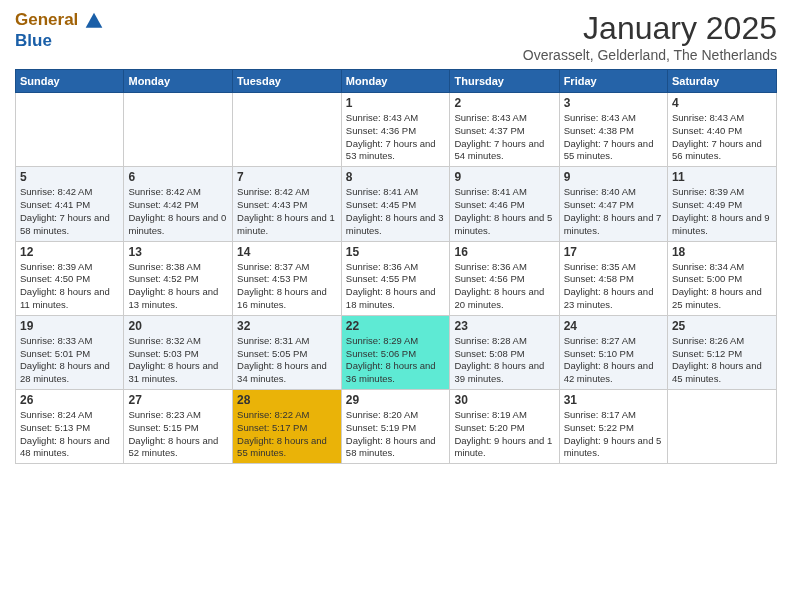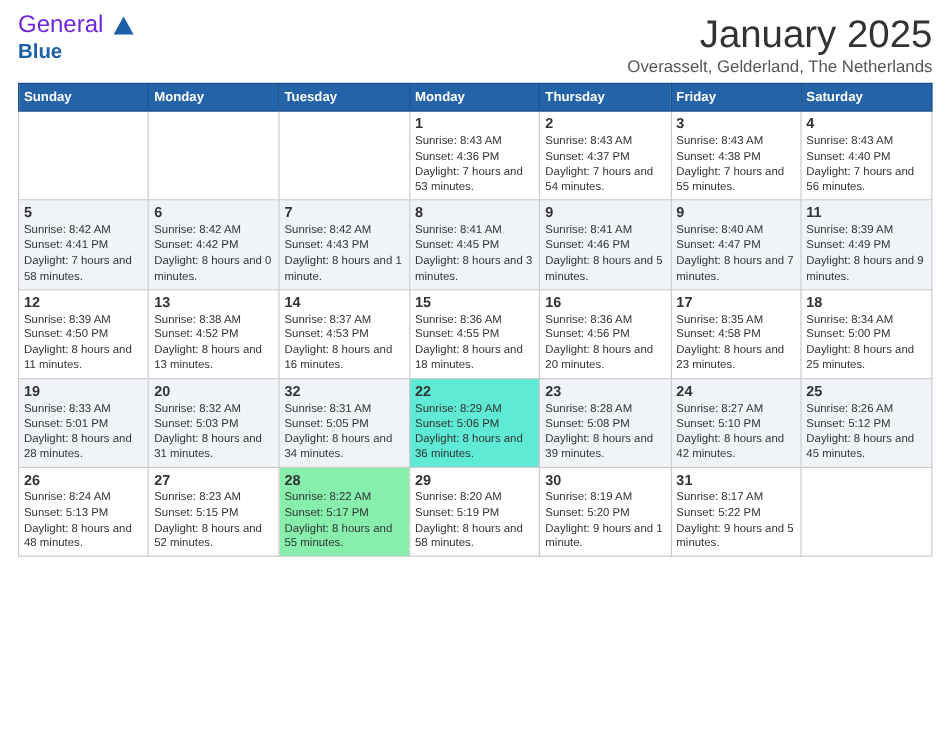--- a/index.html
+++ b/index.html
@@ -21,21 +21,21 @@
     tr:first-child th { background: #2563a8; }
   </style>
 </head>
 <body>
 
 <div class="container">
   <div class="header-row">
     <div class="logo">
       <div>
         <div style="display:flex; align-items:center;">
-          <div style="font-size:20px; font-weight:normal; color:#6d28d9; line-height:1.15;">
+          <div style="font-size:17px; font-weight:bold; color:#a16207; line-height:1.15;">
             <span>General</span>
             <svg width="20" height="20" viewBox="0 0 24 24" style="display:inline-block; vertical-align:middle; margin-left:1px;">
               <polygon points="12,2 22,20 2,20" fill="#1a5fa8"></polygon>
             </svg>
           </div>
         </div>
         <div style="font-size:17px; font-weight:bold; color:#1a5fa8; line-height:1.15;">Blue</div>
       </div>
     </div>
     <div class="title-block">
@@ -224,21 +224,21 @@
             <div class="day-info" style="white-space: pre-line;">Sunrise: 8:24 AM
 Sunset: 5:13 PM
 Daylight: 8 hours and 48 minutes.</div>
           </td>
           <td style="background: rgb(255, 255, 255);">
             <span class="day-num">27</span>
             <div class="day-info" style="white-space: pre-line;">Sunrise: 8:23 AM
 Sunset: 5:15 PM
 Daylight: 8 hours and 52 minutes.</div>
           </td>
-          <td style="background: #86efac;">
+          <td style="background: #eab308;">
             <span class="day-num">28</span>
             <div class="day-info" style="white-space: pre-line;">Sunrise: 8:22 AM
 Sunset: 5:17 PM
 Daylight: 8 hours and 55 minutes.</div>
           </td>
           <td style="background: rgb(255, 255, 255);">
             <span class="day-num">29</span>
             <div class="day-info" style="white-space: pre-line;">Sunrise: 8:20 AM
 Sunset: 5:19 PM
 Daylight: 8 hours and 58 minutes.</div>

